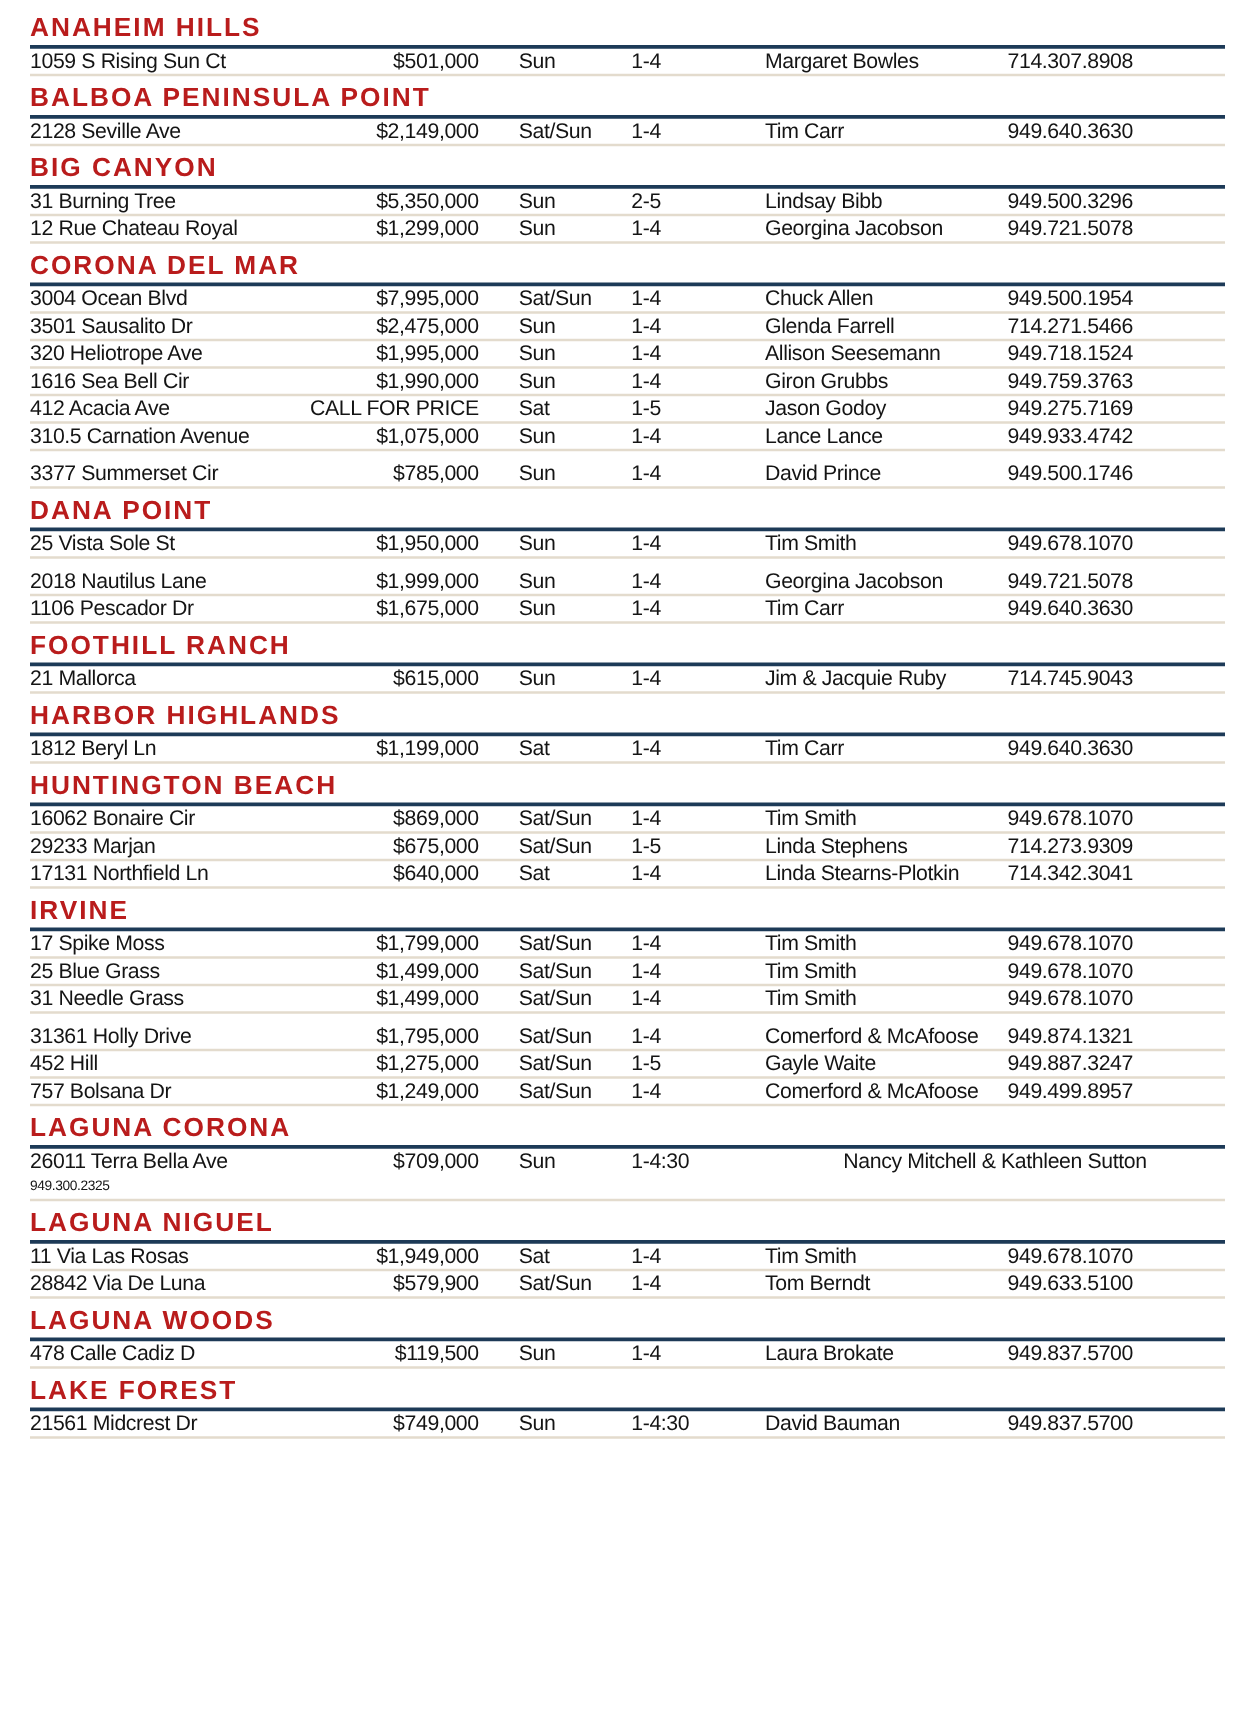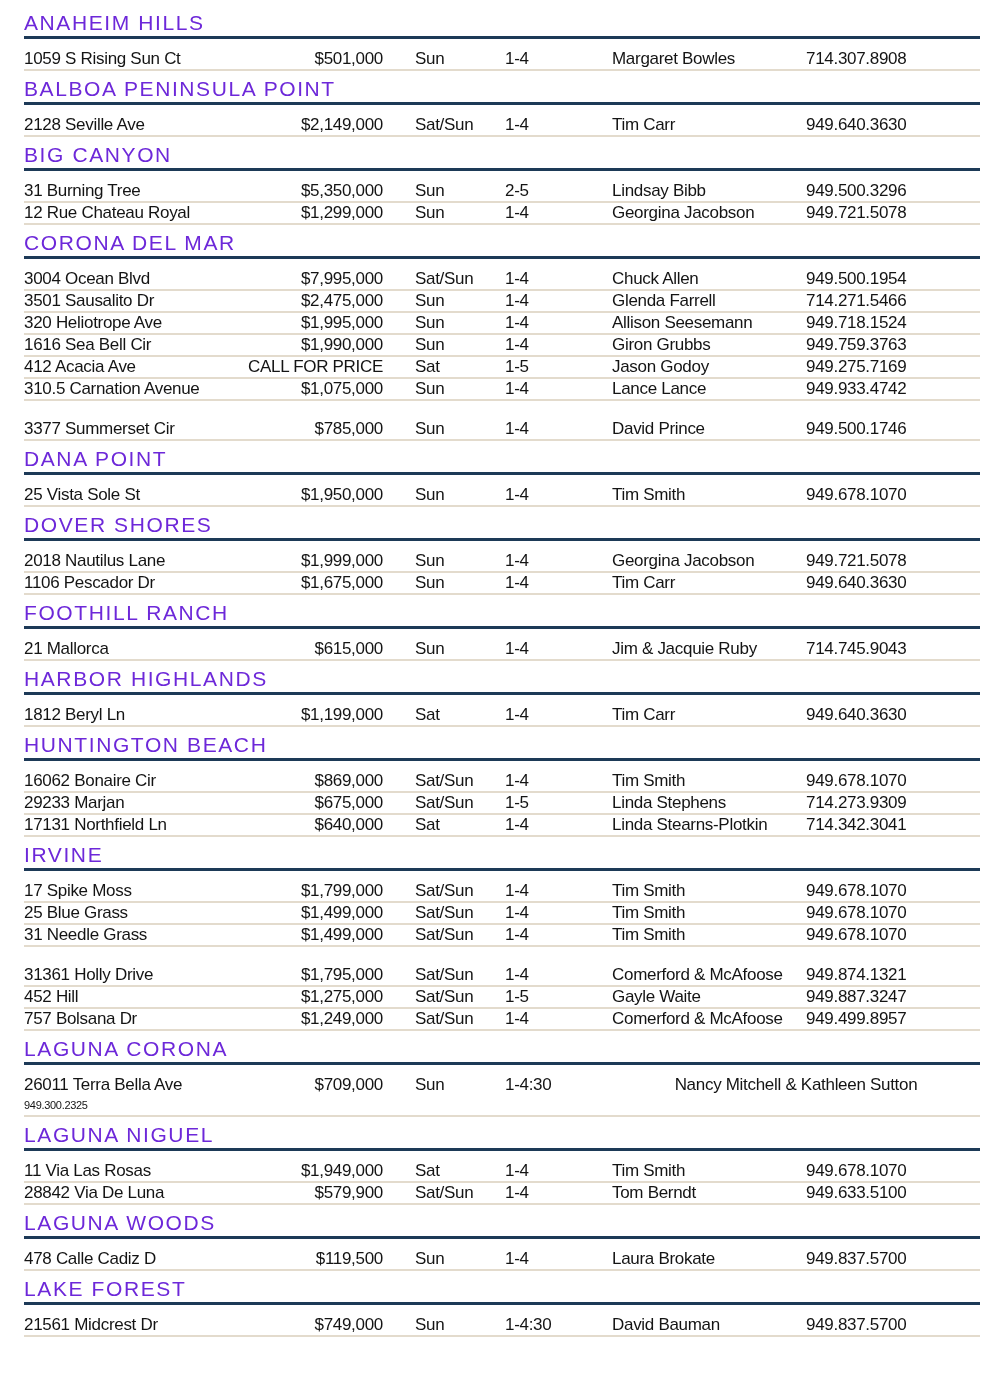--- a/index.html
+++ b/index.html
@@ -24,27 +24,26 @@
     margin-top: 8px;
   }
   .section-header {
     width: 956px;
     border-bottom: 3px solid #1d3a57;
     padding-bottom: 2px;
   }
   .section-title {
     font-size: 21px;
     line-height: 20px;
-    font-weight: normal;
+    font-weight: bold;
     letter-spacing: 1.6px;
-    color: #6d28d9;
+    color: #b91c1c;
     white-space: nowrap;
   }
   .rows {
-    padding-top: 10px;
     width: 956px;
   }
   .row {
     display: grid;
     grid-template-columns: 216px 143px 122px 107px 194px 174px;
     align-items: start;
     border-bottom: 2px solid #e3dbcd;
     min-height: 20px;
   }
   .cell {
@@ -238,23 +237,20 @@
     <div class="cell price">$1,950,000</div>
     <div class="cell day">Sun</div>
     <div class="cell time">1-4</div>
     <div class="cell agent">Tim Smith</div>
     <div class="cell phone">949.678.1070</div>
   </div>
 </div>
   </div>
 
   <div class="section">
-    <div class="section-header">
-      <span class="section-title">DOVER SHORES</span>
-    </div>
     <div class="rows">
   <div class="row">
     <div class="cell address">
       <div>2018 Nautilus Lane</div>
     </div>
     <div class="cell price">$1,999,000</div>
     <div class="cell day">Sun</div>
     <div class="cell time">1-4</div>
     <div class="cell agent">Georgina Jacobson</div>
     <div class="cell phone">949.721.5078</div>

